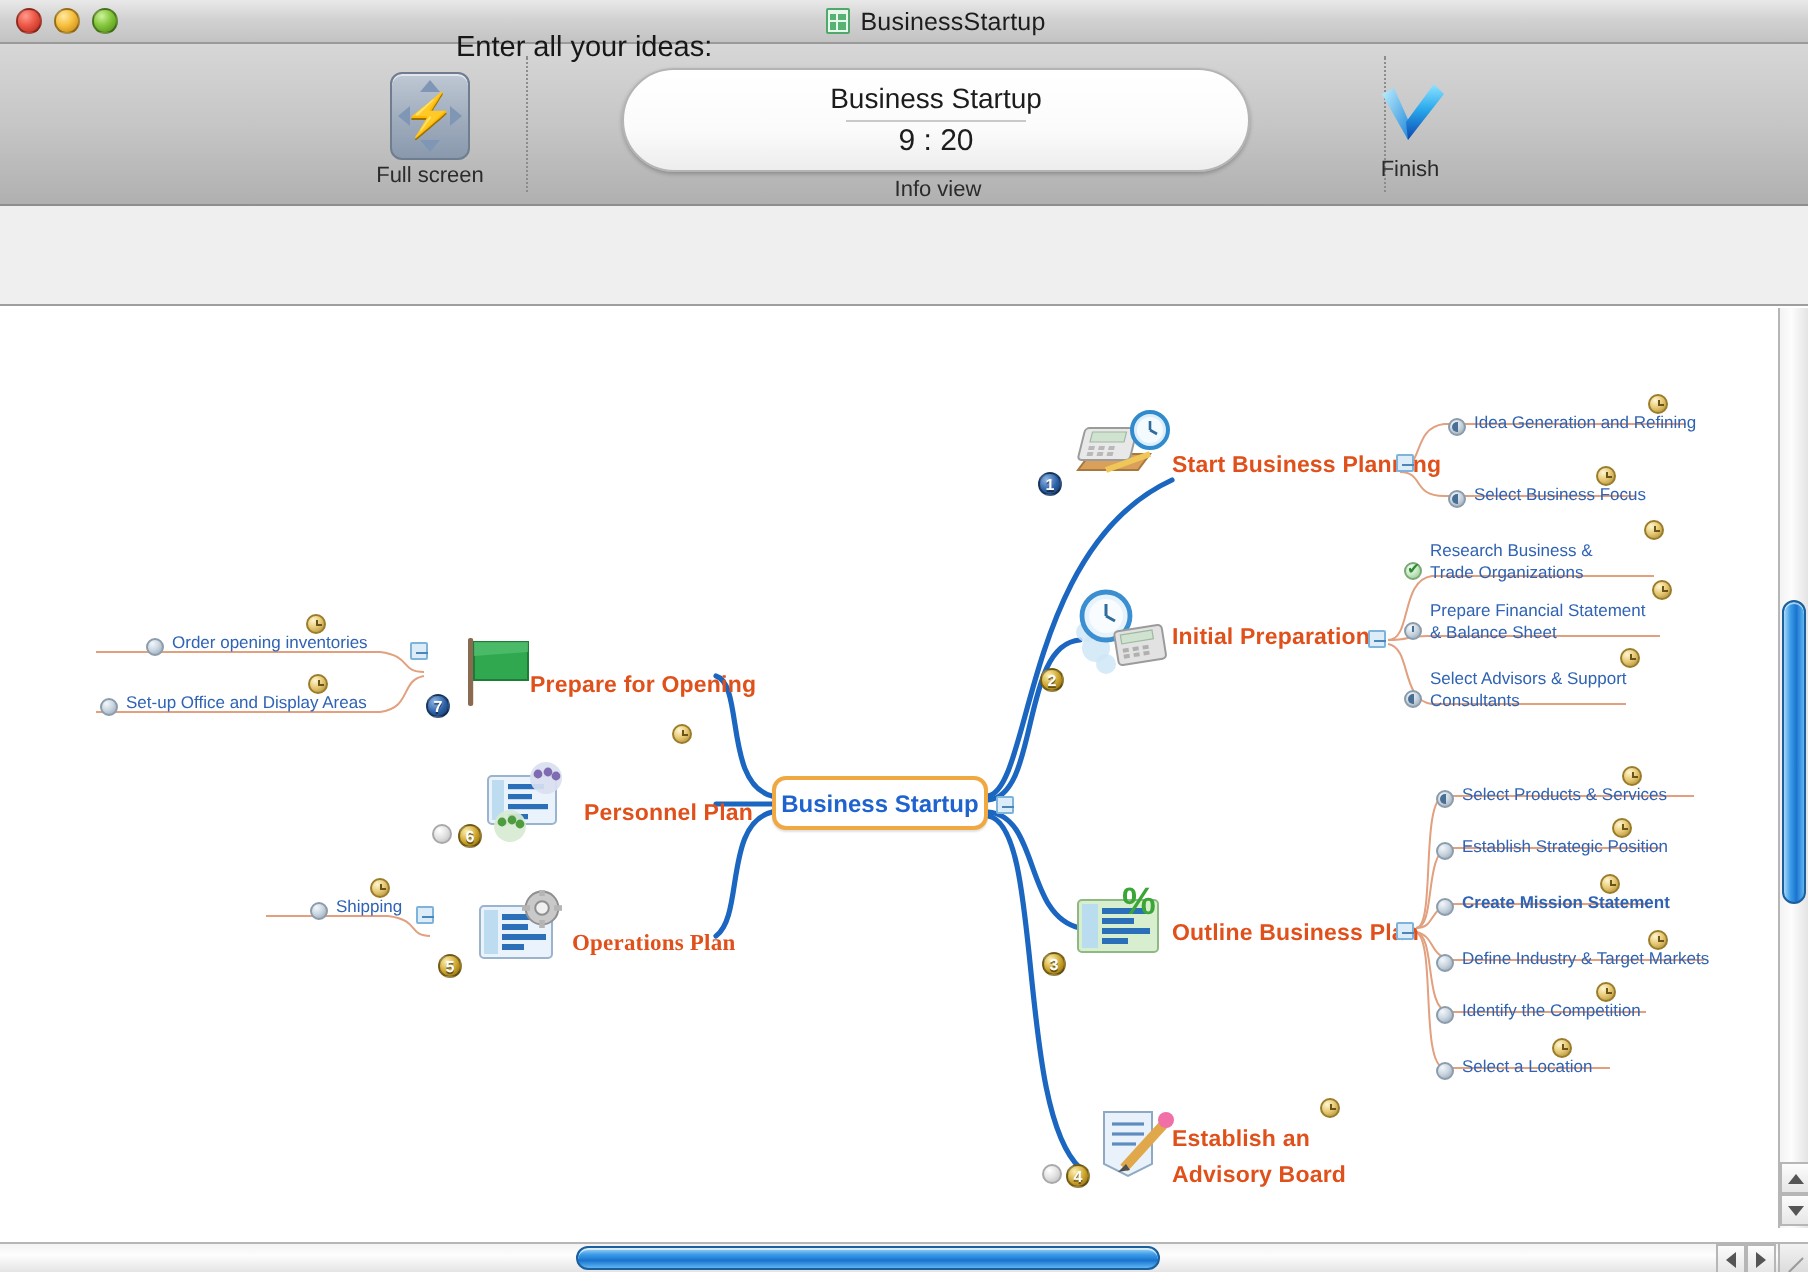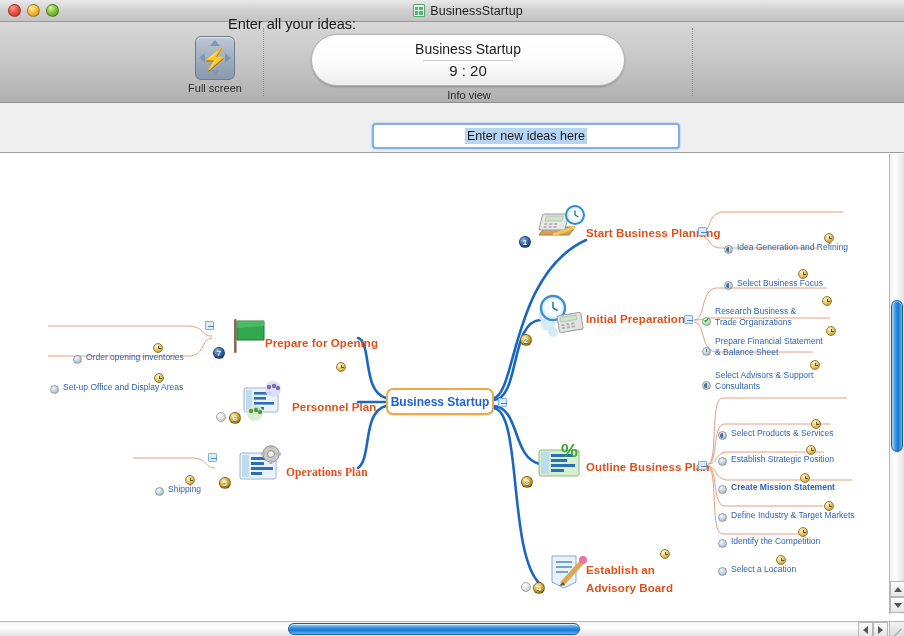--- a/index.html
+++ b/index.html
@@ -121,21 +121,21 @@
   }
   .badge.navy { background: radial-gradient(circle at 33% 28%, #8fb7e8 0%, #2c5fa5 55%, #16365f 100%); }
   .badge.gold { background: radial-gradient(circle at 33% 28%, #fff0b0 0%, #c9a129 55%, #7d6110 100%); }
   .bullet {
     position:absolute; width:10px; height:10px; border-radius:50%;
     background: radial-gradient(circle at 34% 28%, #ffffff 0%, #e2e2e2 48%, #b9b9b9 100%);
     border:1px solid #a9a9a9;
   }
 
   
-  .sub { position:absolute;margin-top:36px; }
+  .sub { position:absolute; }
   .sub .txt { font-size:8.5px; color:#2f63b4; line-height:10.5px; display:block; }
   .sub-bullet {
     position:absolute; width:9px; height:9px; border-radius:50%;
     background: radial-gradient(circle at 32% 26%, #f2f7fb 0%, #cdd8e2 45%, #93a4b4 100%);
     border:1px solid #8b9cab;
   }
   .sub-bullet.pie::after {
     content:""; position:absolute; left:1px; top:1px; width:3.4px; height:5px;
     background:#4a6f95; border-radius:5px 0 0 5px;
   }
@@ -242,27 +242,44 @@
 
     <div class="tb-item" style="left:311px; top:12px; width:316px;">
       <div class="info-pill">
         <div class="info-title">Business Startup</div>
         <div class="info-div"></div>
         <div class="info-time">9 : 20</div>
       </div>
       <div class="tb-label" style="margin-top:3px;">Info view</div>
     </div>
 
+    <div class="tb-item" style="left:660px; top:13px; width:90px;">
+      <div class="finish-ico">
+        <svg width="46" height="46" viewBox="0 0 46 46">
+          <defs>
+            <linearGradient id="chk" x1="0" y1="0" x2="0" y2="1">
+              <stop offset="0%" stop-color="#8fe3ff"></stop>
+              <stop offset="45%" stop-color="#2aa9ec"></stop>
+              <stop offset="100%" stop-color="#0b46b0"></stop>
+            </linearGradient>
+            <linearGradient id="chk2" x1="0" y1="0" x2="1" y2="1">
+              <stop offset="0%" stop-color="#bff0ff"></stop>
+              <stop offset="100%" stop-color="#1f86d8"></stop>
+            </linearGradient>
+          </defs>
+          <path d="M9,12 L15,9 L23,27 L22,35 Z" fill="url(#chk2)"></path>
+          <path d="M22,35 L21,26 L35,7 L40,12 Z" fill="url(#chk)"></path>
+        </svg>
+      </div>
+      <div class="tb-label" style="margin-top:-2px;">Finish</div>
+    </div>
   </div>
 
   <div class="ideabar"></div>
   <div class="idea-label">Enter all your ideas:</div>
-  <div class="idea-input">
-    <span class="sel" title="Enter new ideas here">Enter new ideas here</span>
-  </div>
 
   <div class="canvas">
 
     <svg class="links" width="889" height="460">
       <g fill="none" stroke="#1a66c0" stroke-width="2.6" stroke-linecap="round">
 
         <path d="M494,244 C 516,240 512,120 586,86"></path>
         <path d="M494,246 C 520,244 510,168 540,166"></path>
         <path d="M494,252 C 520,254 512,304 540,310"></path>
         <path d="M494,254 C 522,258 508,400 540,430"></path>

